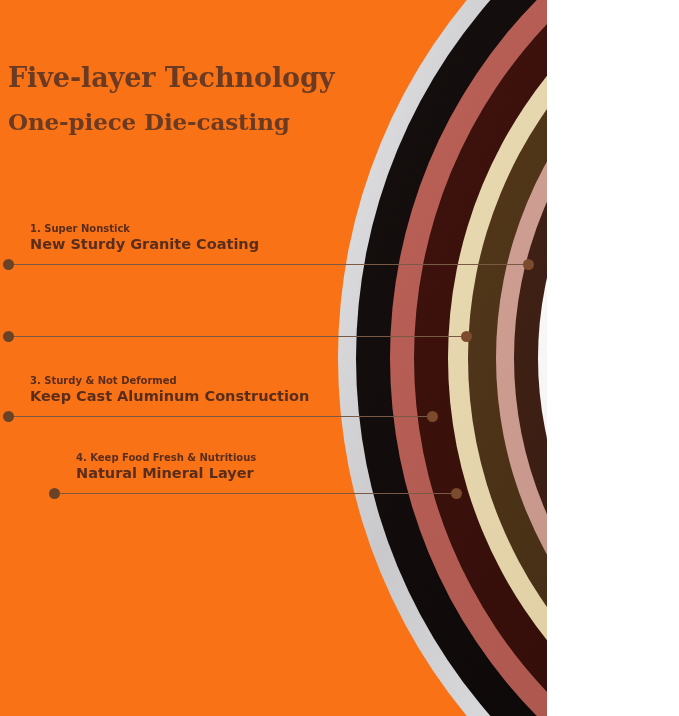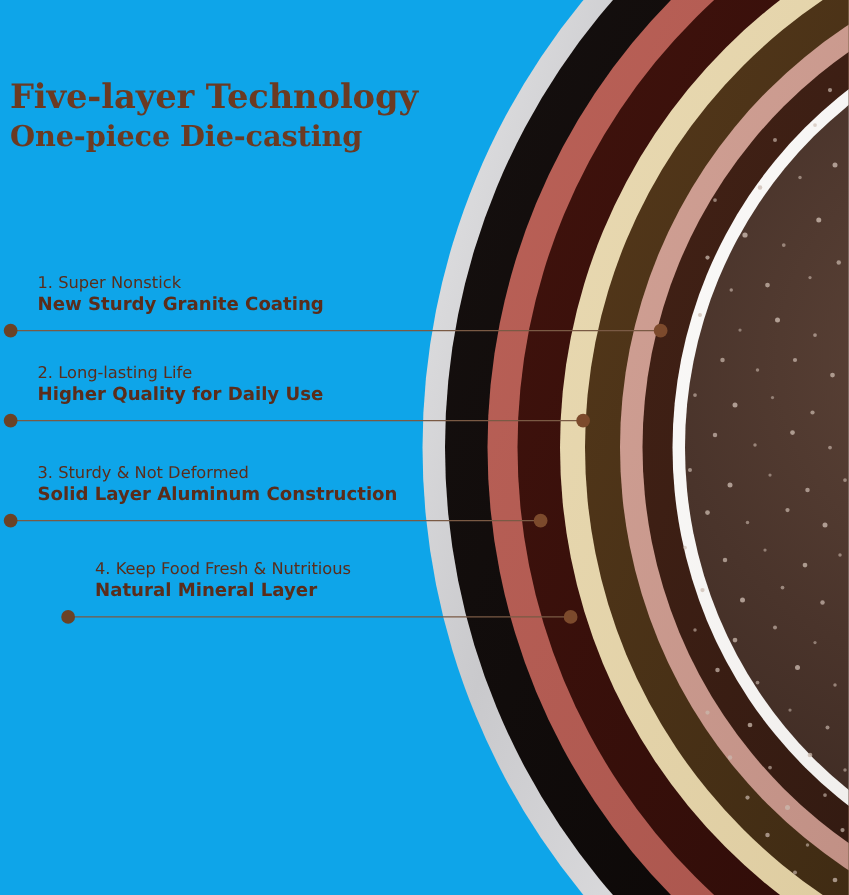--- a/index.html
+++ b/index.html
@@ -2,23 +2,23 @@
 <html><head>
 <meta charset="utf-8">
 <style>
   html, body {
     margin: 0;
     padding: 0;
     background: #ffffff;
   }
   #page {
     position: relative;
-    width: 679px;
+    width: 547px;
     height: 716px;
-    background: #0ea5e9;
+    background: #f97316;
     overflow: hidden;
     font-family: "DejaVu Sans", "Liberation Sans", sans-serif;
   }
 
   
   #pan-graphic {
     position: absolute;
     left: 0;
     top: 0;
     width: 679px;
@@ -41,41 +41,41 @@
     line-height: 1.18;
     white-space: nowrap;
   }
   #heading .line2 {
     font-family: "DejaVu Serif", "Liberation Serif", serif;
     font-size: 23px;
     font-weight: 700;
     color: #6B3A22;
     letter-spacing: -0.1px;
     line-height: 1.2;
-    margin-top: 2px;
+    margin-top: 14px;
     white-space: nowrap;
   }
 
   
   .callout {
     position: absolute;
     left: 0;
     width: 679px;
     height: 72px;
   }
   .callout .c-text {
     position: absolute;
     left: 30px;
     bottom: 10px;
     color: #5A2D1B;
     font-family: "DejaVu Sans", "Liberation Sans", sans-serif;
   }
   .callout .c-title {
-    font-size: 13px;
-    font-weight: 400;
+    font-size: 10px;
+    font-weight: 700;
     line-height: 1.36;
     white-space: nowrap;
   }
   .callout .c-sub {
     font-size: 14.5px;
     font-weight: 700;
     line-height: 1.36;
     white-space: nowrap;
   }
   .callout .c-line {
@@ -261,33 +261,29 @@
     <div class="c-text">
       <div class="c-title">1. Super Nonstick</div>
       <div class="c-sub">New Sturdy Granite Coating</div>
     </div>
     <div class="c-line" style="width:518px;"></div>
     <div class="c-dot-left"></div>
     <div class="c-dot-right" style="left:523px;"></div>
   </div>
 
   <div class="callout" style="top:265px;">
-    <div class="c-text">
-      <div class="c-title">2. Long-lasting Life</div>
-      <div class="c-sub">Higher Quality for Daily Use</div>
-    </div>
     <div class="c-line" style="width:456px;"></div>
     <div class="c-dot-left"></div>
     <div class="c-dot-right" style="left:461px;"></div>
   </div>
 
   <div class="callout" style="top:345px;">
     <div class="c-text">
       <div class="c-title">3. Sturdy &amp; Not Deformed</div>
-      <div class="c-sub">Solid Layer Aluminum Construction</div>
+      <div class="c-sub">Keep Cast Aluminum Construction</div>
     </div>
     <div class="c-line" style="width:422px;"></div>
     <div class="c-dot-left"></div>
     <div class="c-dot-right" style="left:427px;"></div>
   </div>
 
   <div class="callout" style="top:422px;margin-left:46px;">
     <div class="c-text">
       <div class="c-title">4. Keep Food Fresh &amp; Nutritious</div>
       <div class="c-sub">Natural Mineral Layer</div>

